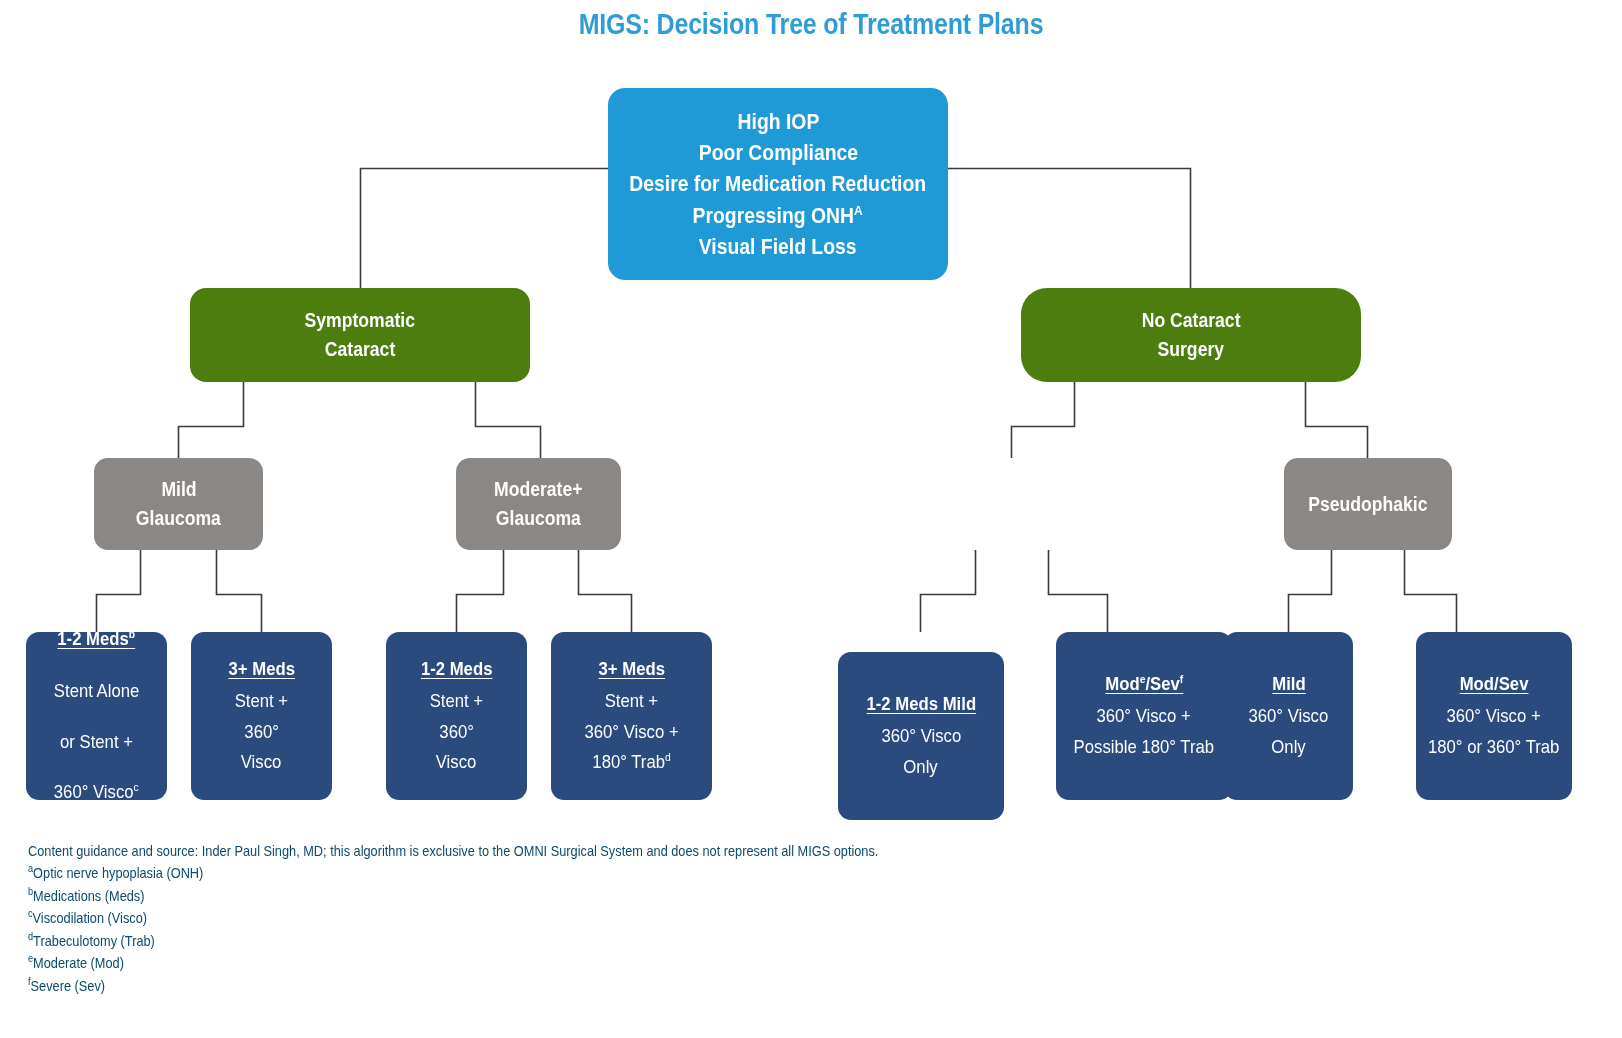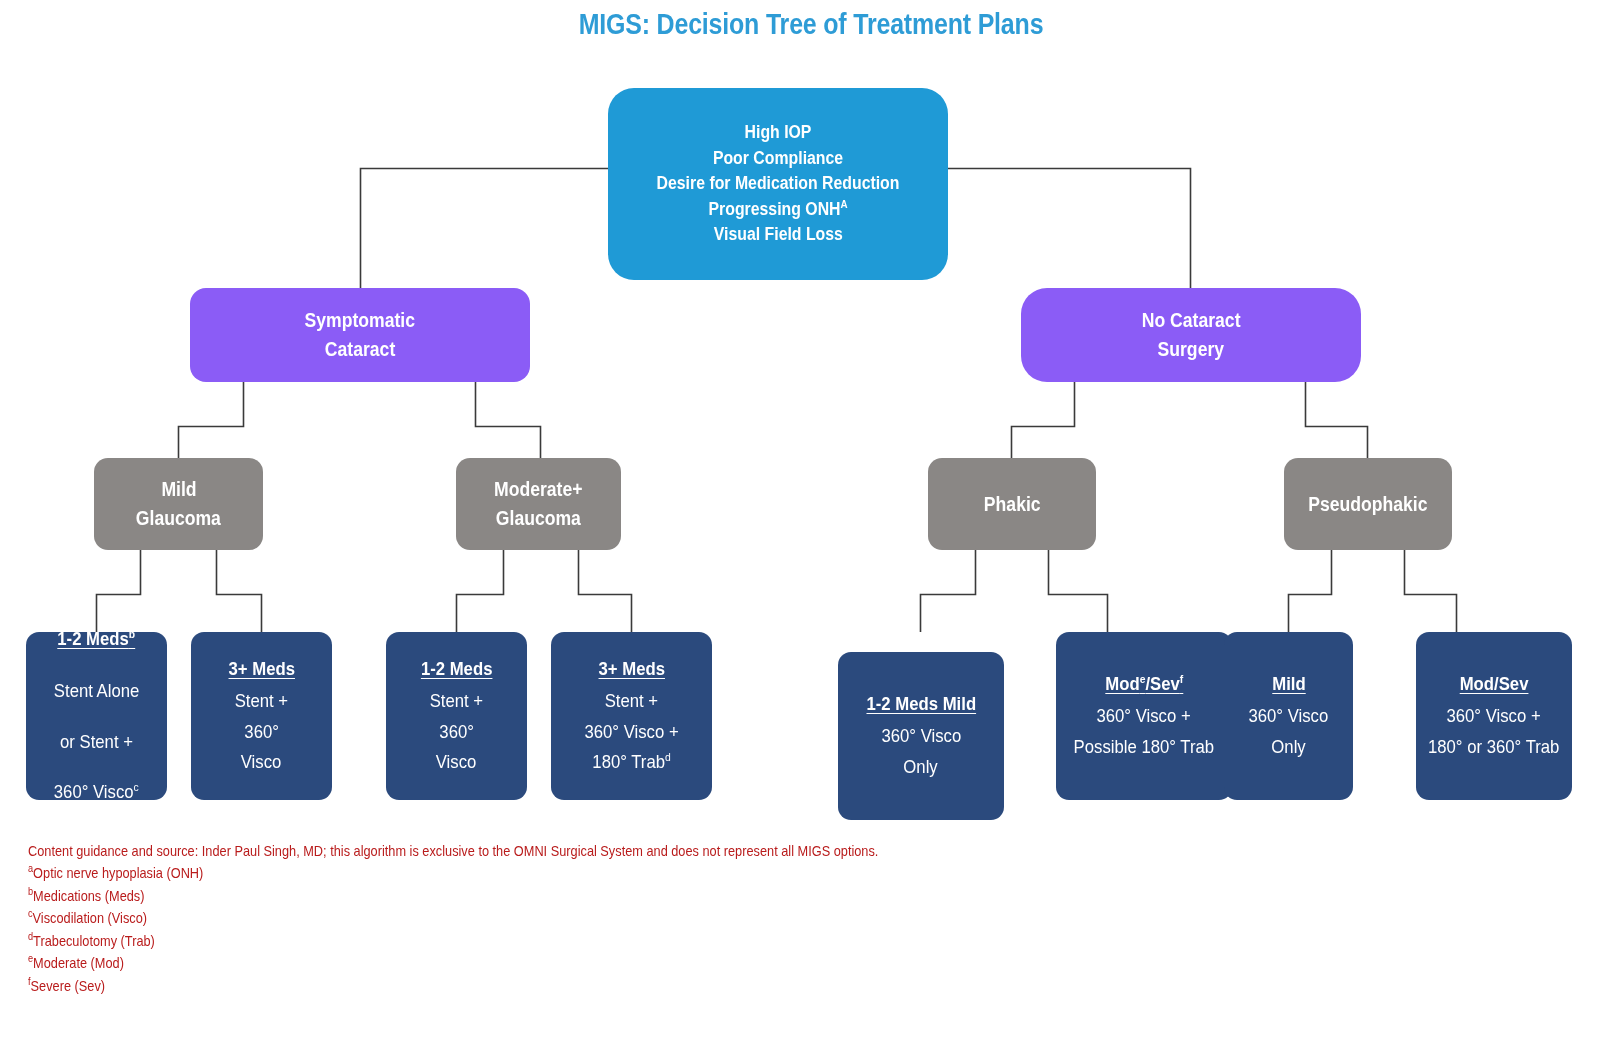--- a/index.html
+++ b/index.html
@@ -62,27 +62,27 @@
     line-height: 1.16;
   }
   .node .ln {
     display: block;
     white-space: nowrap;
     transform: scaleX(0.88);
   }
 
   .node.root {
     background: #1f9ad6;
-    border-radius: 26px;
-    font-size: 18px;
+    border-radius: 17px;
+    font-size: 22px;
     font-weight: bold;
     line-height: 1.42;
   }
   .node.dark {
-    background: #8b5cf6;
+    background: #4d7c0f;
     border-radius: 16px;
     font-size: 20px;
     font-weight: bold;
     line-height: 1.45;
   }
   .node.grey {
     background: #8a8785;
     border-radius: 14px;
     font-size: 20px;
     font-weight: bold;
@@ -110,21 +110,21 @@
     vertical-align: super;
     line-height: 0;
   }
 
   
   .notes {
     position: absolute;
     left: 28px;
     top: 840px;
     width: 1000px;
-    color: #b91c1c;
+    color: #0c4a6e;
     font-size: 14.5px;
     line-height: 1.55;
   }
   .notes .nline {
     white-space: nowrap;
     transform: scaleX(0.88);
     transform-origin: left center;
   }
   .notes .nline sup {
     font-size: 0.72em;
@@ -185,23 +185,20 @@
   <div class="node grey" style="left:94px; top:458px; width:169px; height:92px;">
     <span class="ln">Mild</span>
     <span class="ln">Glaucoma</span>
   </div>
 
   <div class="node grey" style="left:456px; top:458px; width:165px; height:92px;text-align:center;">
     <span class="ln">Moderate+</span>
     <span class="ln">Glaucoma</span>
   </div>
 
-  <div class="node grey" style="left:928px; top:458px; width:168px; height:92px;">
-    <span class="ln">Phakic</span>
-  </div>
 
   <div class="node grey" style="left:1284px; top:458px; width:168px; height:92px;text-align:right;">
     <span class="ln">Pseudophakic</span>
   </div>
 
   <div class="node leaf" style="left:26px; top:632px; width:141px; height:168px;gap:20px;">
     <span class="hd"><span>1-2 Meds</span><sup>b</sup></span>
     <span class="ln">Stent Alone</span>
     <span class="ln">or Stent +</span>
     <span class="ln"><span>360° Visco</span><sup>c</sup></span>

